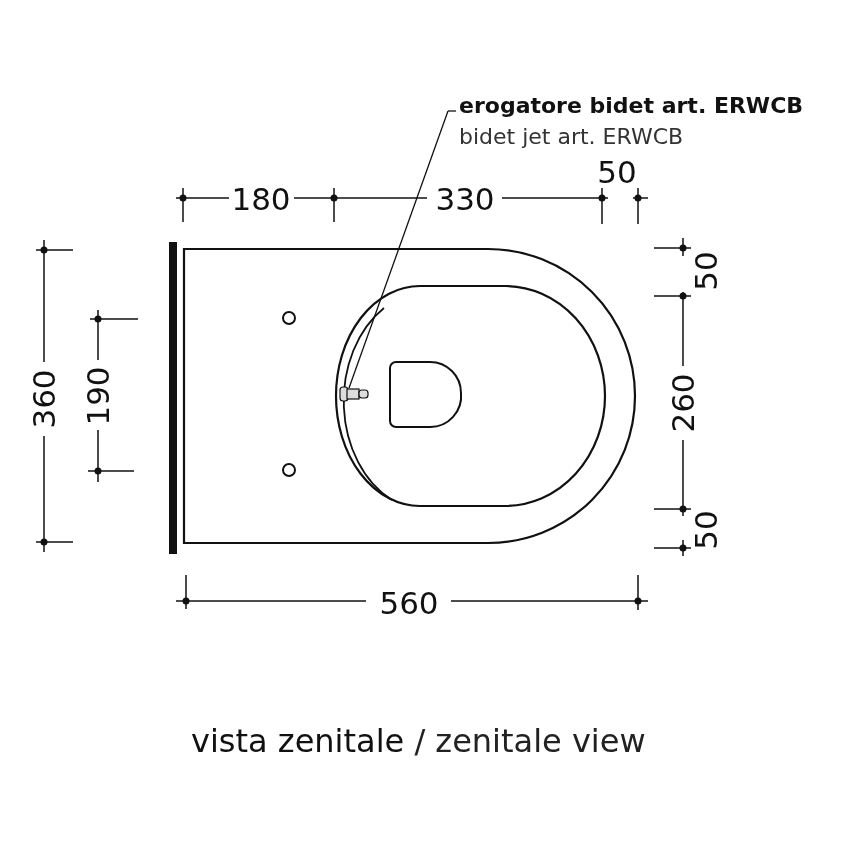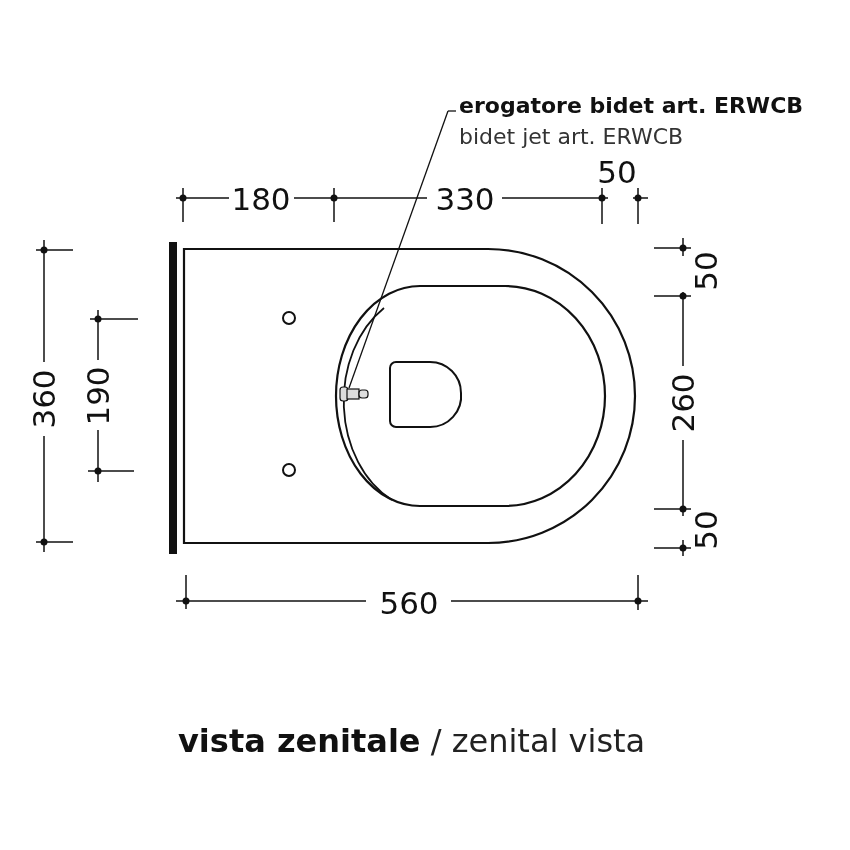--- a/index.html
+++ b/index.html
@@ -2,21 +2,21 @@
 <html><head>
 <meta charset="utf-8">
 <style>
   html, body { margin: 0; padding: 0; background: #ffffff; }
   body { width: 850px; height: 850px; position: relative; overflow: hidden; font-family: "DejaVu Sans", sans-serif; color: #111; }
   svg#drawing { position: absolute; left: 0; top: 0; }
   .dim { font-family: "DejaVu Sans", sans-serif; font-size: 31px; fill: #111; }
   .lbl-b { font-family: "DejaVu Sans", sans-serif; font-size: 22px; font-weight: bold; fill: #111; }
   .lbl-r { font-family: "DejaVu Sans", sans-serif; font-size: 22px; fill: #333; }
   .cap { position: absolute; left: 178px; top: 722px; font-size: 32px; white-space: nowrap; }
-  .cap .b { font-weight: bold; }
+  .cap .b { font-weight: normal; margin-left: 13px; }
   .cap .r { font-weight: normal; color: #222; }
 </style>
 </head>
 <body>
 
 <svg id="drawing" width="850" height="850" viewBox="0 0 850 850">
 
   <rect x="169" y="242" width="8" height="312" fill="#111"></rect>
 
   <path d="M184 249 H488 A147 147 0 0 1 488 543 H184 Z" fill="none" stroke="#111" stroke-width="2.2"></path>
@@ -107,14 +107,14 @@
     <circle cx="186" cy="601" r="3.5"></circle>
       <circle cx="638" cy="601" r="3.5"></circle>
   </g>
   <text class="dim" x="409" y="614" text-anchor="middle">560</text>
 
   <text class="lbl-b" x="459" y="113">erogatore bidet art. ERWCB</text>
   <text class="lbl-r" x="459" y="144">bidet jet art. ERWCB</text>
 </svg>
 
 <div class="cap">
-  <span class="b">vista zenitale</span><span class="r"> / </span><span class="r">zenital vista</span>
+  <span class="b">vista zenitale</span><span class="r"> / </span><span class="r">zenitale view</span>
 </div>
 
 </body></html>

